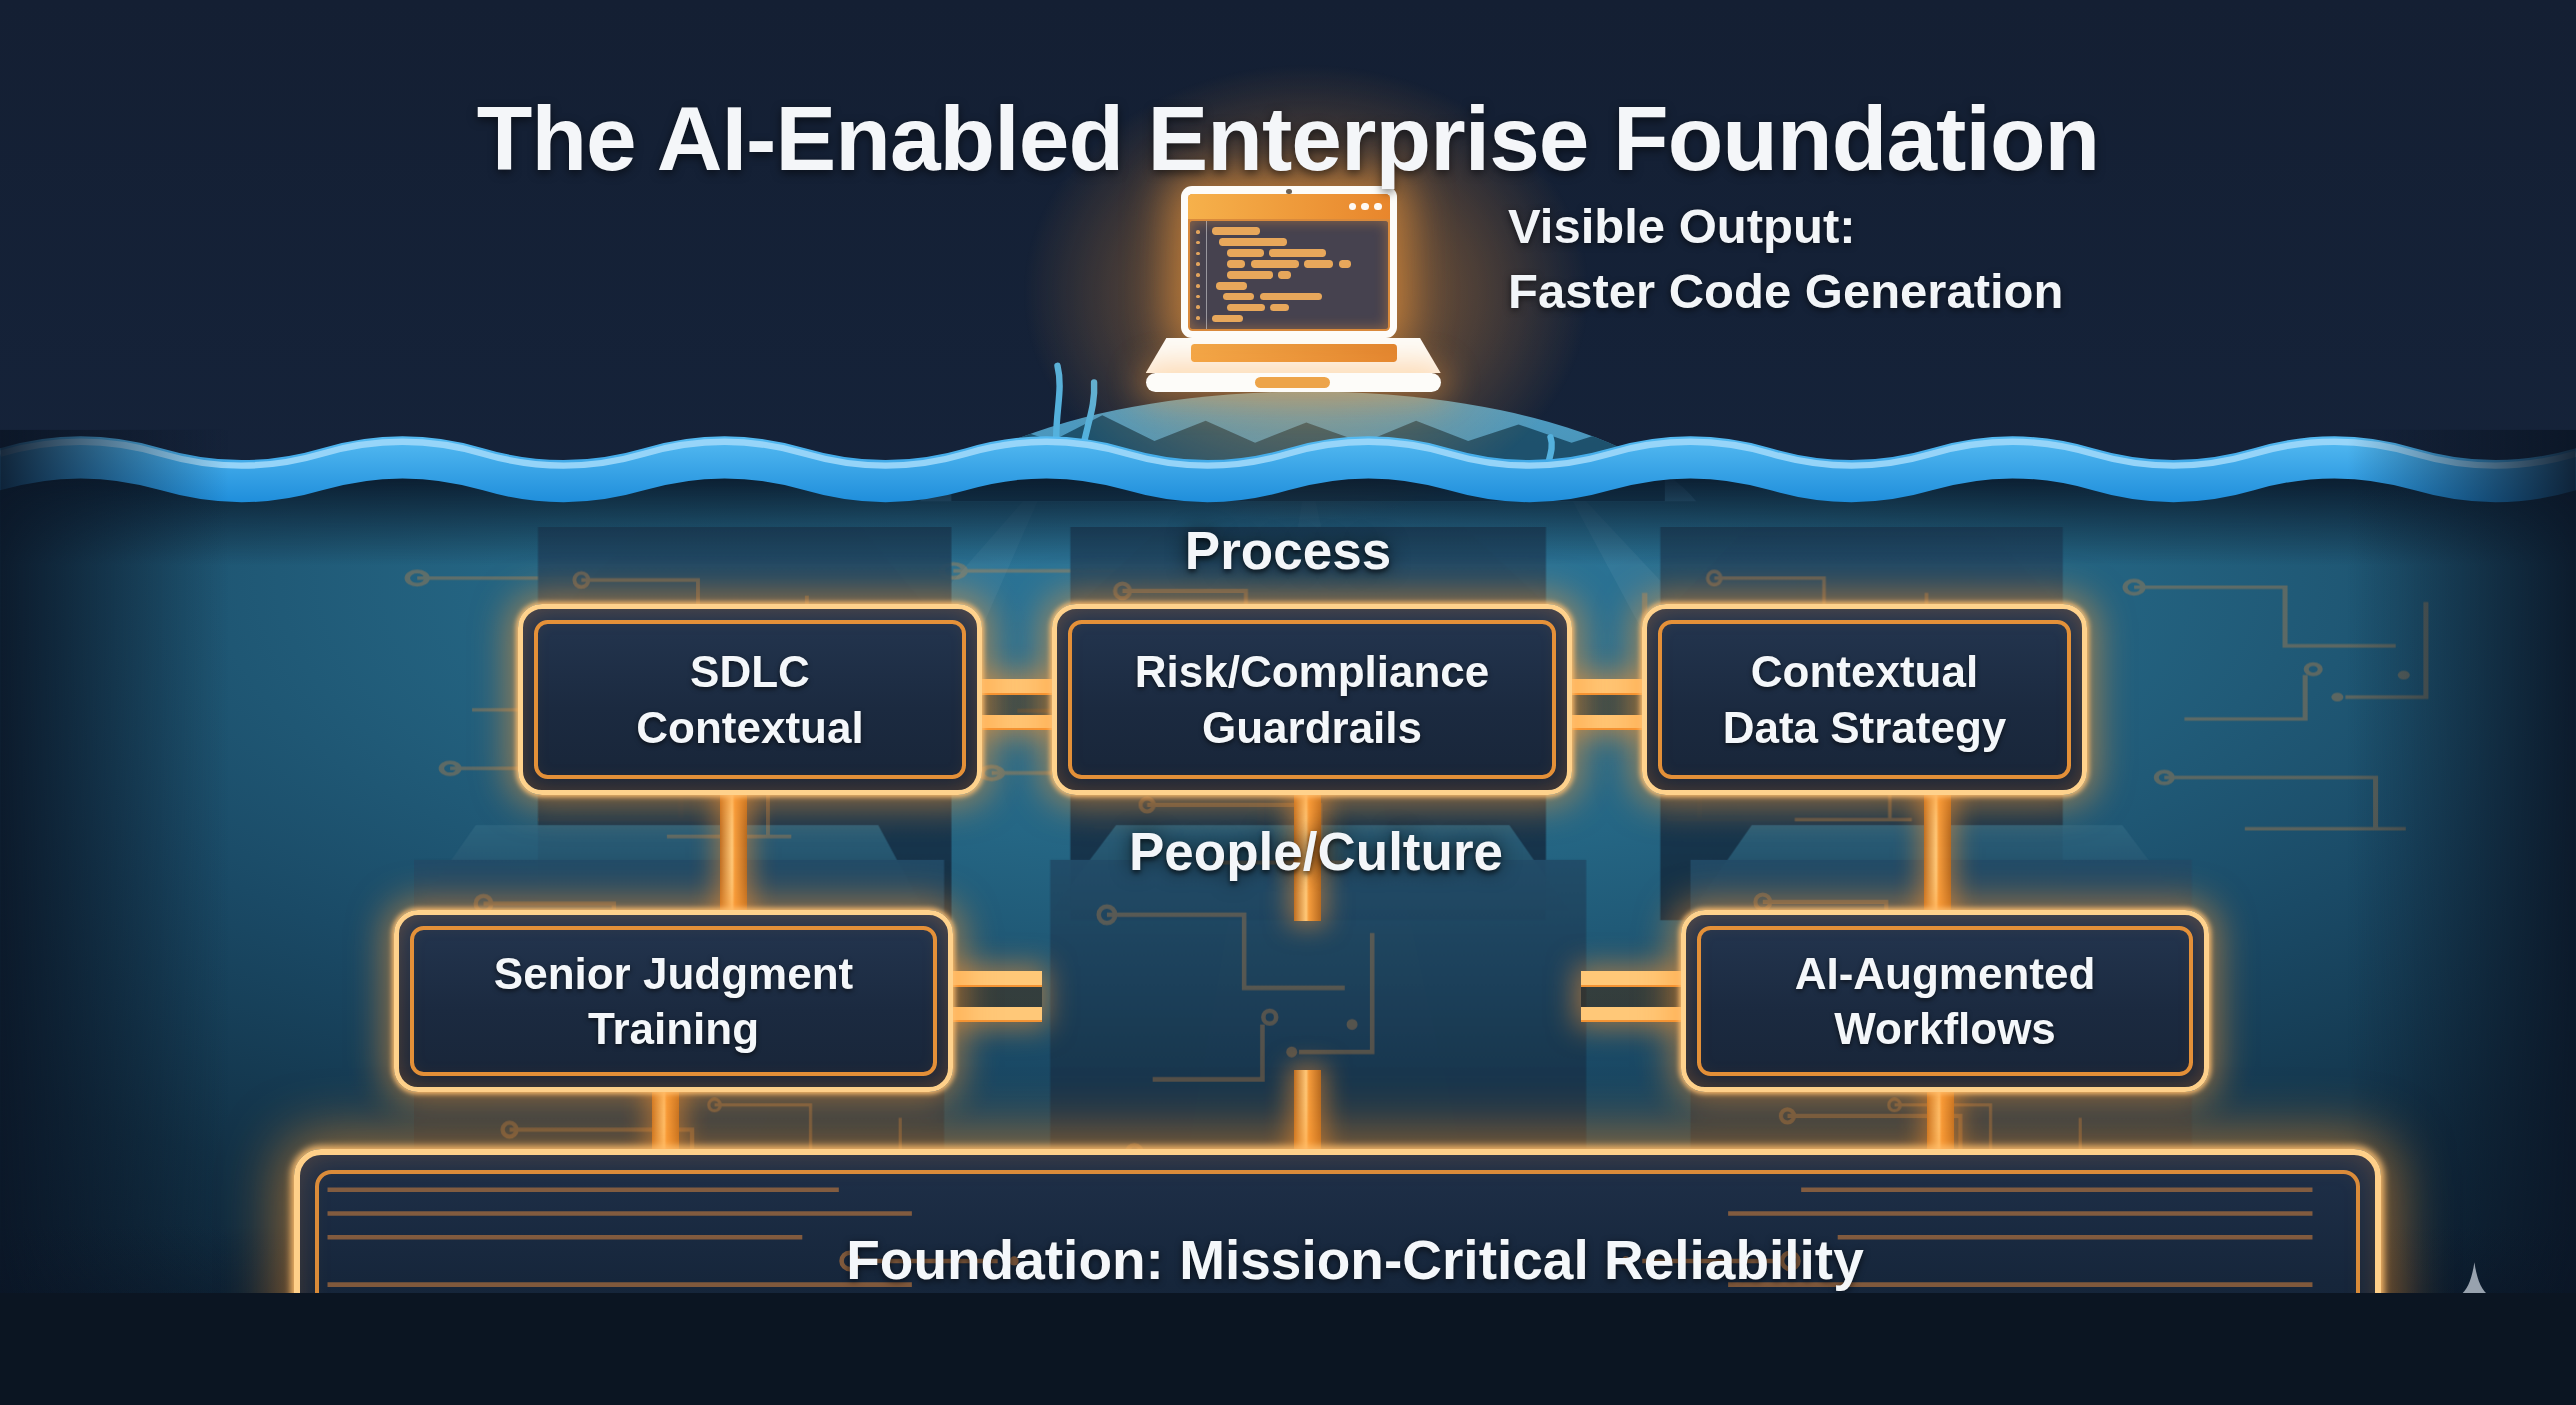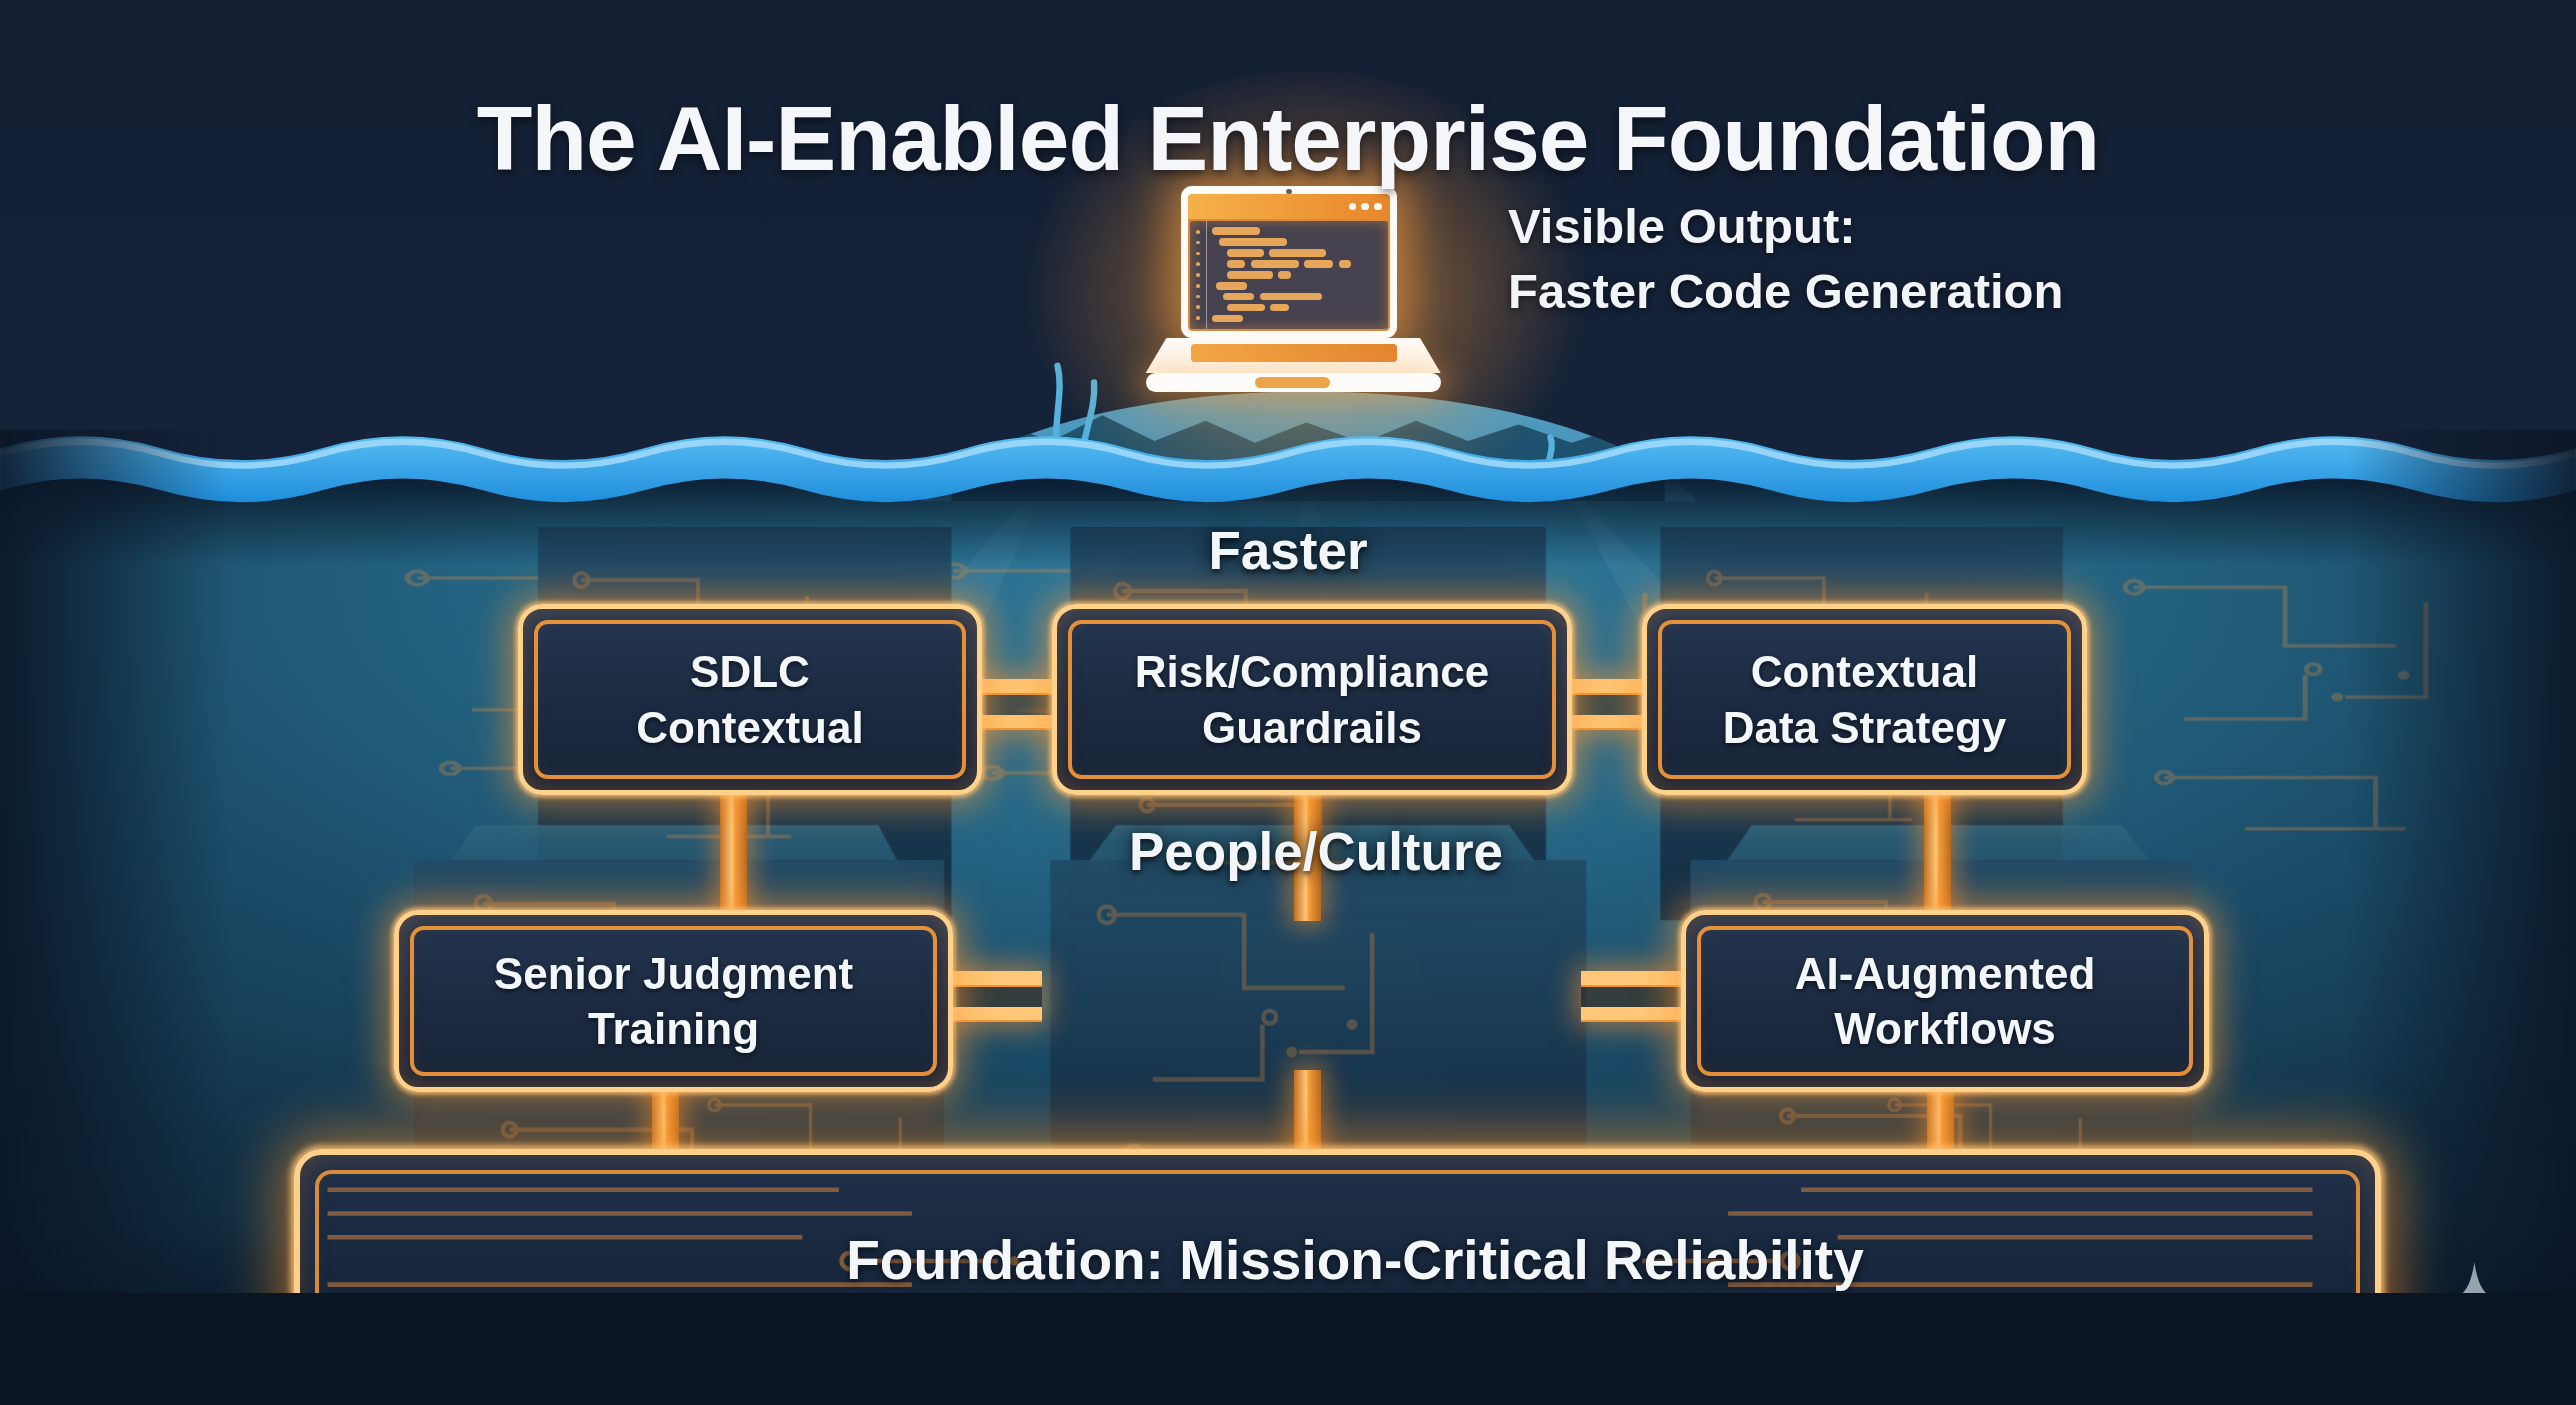--- a/index.html
+++ b/index.html
@@ -325,21 +325,21 @@
     <div class="lap-lip">
       <div class="lap-pad"></div>
     </div>
   </div>
 
   <div class="abs visible-output">
     <div>Visible Output:</div>
     <div>Faster Code Generation</div>
   </div>
 
-  <div class="abs sec-label sec-process">Faster</div>
+  <div class="abs sec-label sec-process">Process</div>
   <div class="abs sec-label sec-people">People/Culture</div>
 
   <div class="conn-h" style="left:972px;top:679px;width:82px;"></div>
   <div class="conn-h" style="left:1560px;top:679px;width:85px;"></div>
   <div class="conn-h" style="left:941px;top:971px;width:101px;"></div>
   <div class="conn-h" style="left:1581px;top:971px;width:101px;"></div>
   <div class="conn-v" style="left:720px;top:778px;height:143px;"></div>
   <div class="conn-v" style="left:1294px;top:778px;height:143px;"></div>
   <div class="conn-v" style="left:1924px;top:778px;height:143px;"></div>
   <div class="conn-v" style="left:652px;top:1070px;height:91px;"></div>

